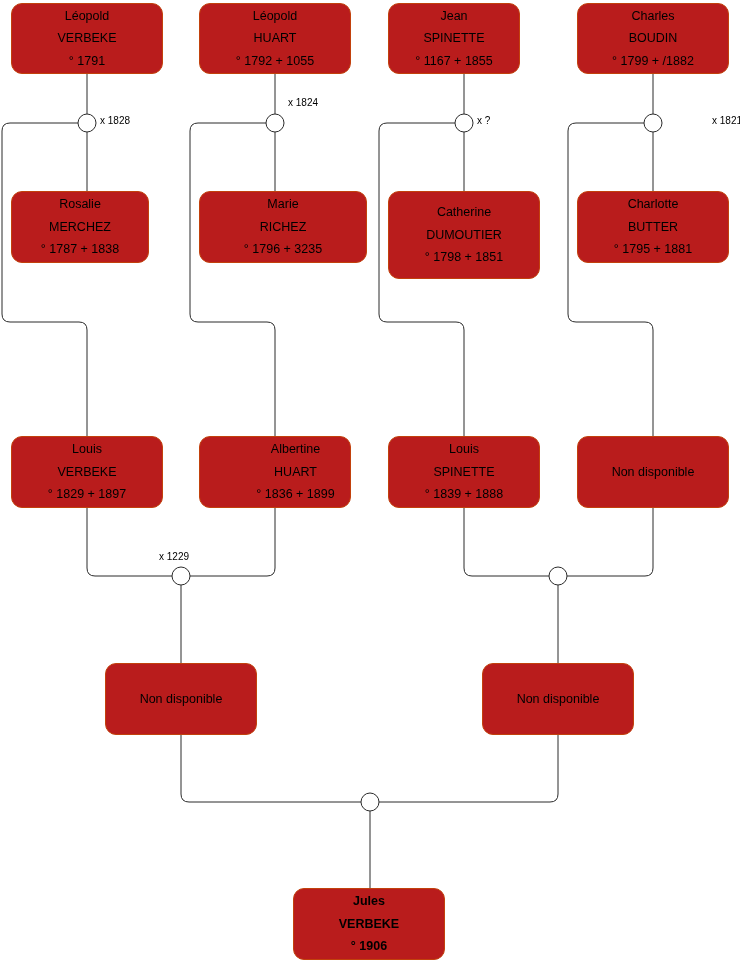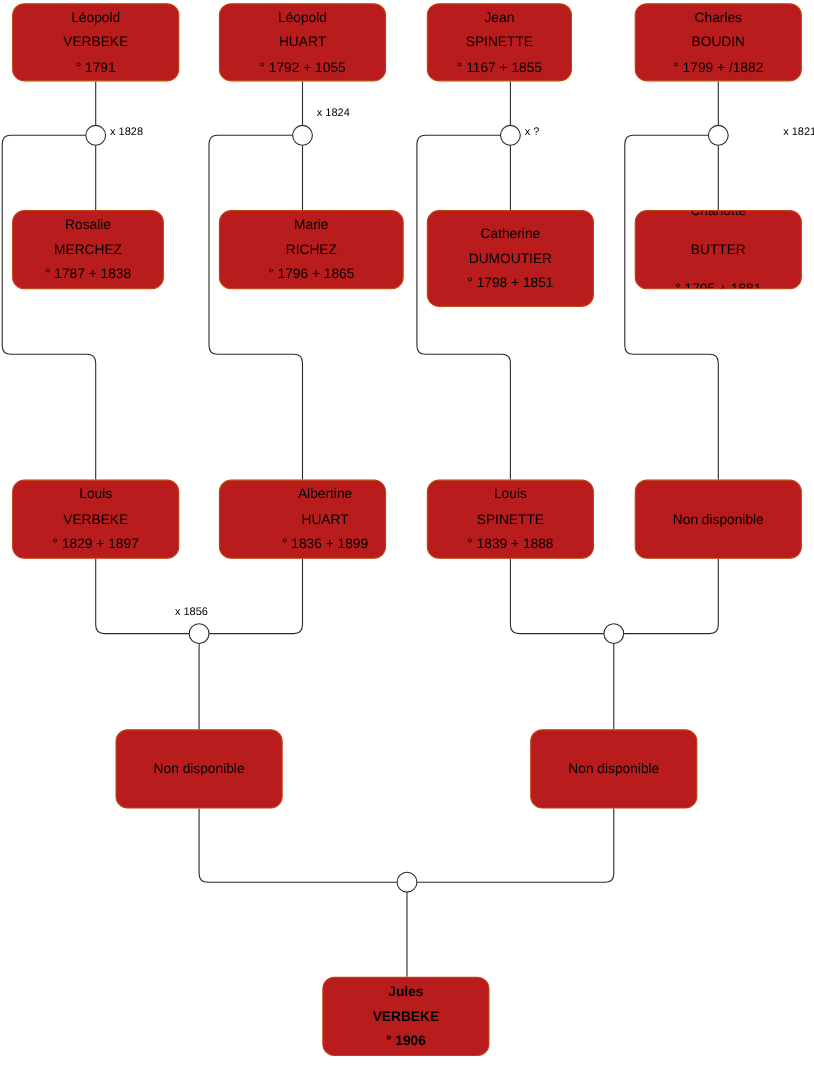--- a/index.html
+++ b/index.html
@@ -128,28 +128,28 @@
         <div class="ln-dates">° 1799 + /1882</div>
       </div>
       <div class="person-box" style="left: 11px; top: 191px; width: 138px; height: 72px;">
         <div class="ln-given">Rosalie</div>
         <div class="ln-surname">MERCHEZ</div>
         <div class="ln-dates">° 1787 + 1838</div>
       </div>
       <div class="person-box" style="left: 199px; top: 191px; width: 168px; height: 72px;">
         <div class="ln-given">Marie</div>
         <div class="ln-surname">RICHEZ</div>
-        <div class="ln-dates">° 1796 + 1865</div>
+        <div class="ln-dates">° 1796 + 3235</div>
       </div>
       <div class="person-box" style="left: 388px; top: 191px; width: 152px; height: 88px;">
         <div class="ln-given">Catherine</div>
         <div class="ln-surname">DUMOUTIER</div>
         <div class="ln-dates">° 1798 + 1851</div>
       </div>
-      <div class="person-box" style="left: 577px; top: 191px; width: 152px; height: 72px; gap: 13px;">
+      <div class="person-box" style="left: 577px; top: 191px; width: 152px; height: 72px;">
         <div class="ln-given">Charlotte</div>
         <div class="ln-surname">BUTTER</div>
         <div class="ln-dates">° 1795 + 1881</div>
       </div>
       <div class="person-box" style="left: 11px; top: 436px; width: 152px; height: 72px;">
         <div class="ln-given">Louis</div>
         <div class="ln-surname">VERBEKE</div>
         <div class="ln-dates">° 1829 + 1897</div>
       </div>
       <div class="person-box" style="left: 199px; top: 436px; width: 152px; height: 72px; padding-left: 41px;">
@@ -175,16 +175,16 @@
         <div class="ln-given">Jules</div>
         <div class="ln-surname">VERBEKE</div>
         <div class="ln-dates">° 1906</div>
       </div>
     </div>
   <div id="labels-layer">
       <div class="union-label" style="left: 100px; top: 116px;">x 1828</div>
       <div class="union-label" style="left: 288px; top: 98px;">x 1824</div>
       <div class="union-label" style="left: 477px; top: 116px;">x ?</div>
       <div class="union-label" style="left: 666px; top: 116px; margin-left: 46px;">x 1821</div>
-      <div class="union-label" style="left: 159px; top: 552px;">x 1856</div>
+      <div class="union-label" style="left: 159px; top: 552px;">x 1229</div>
     </div>
 
 </div>
 
 </body></html>

